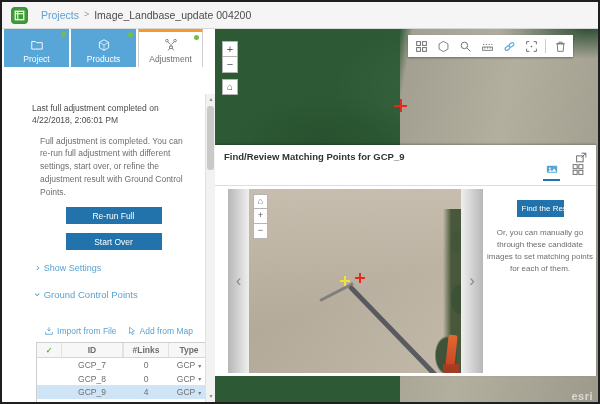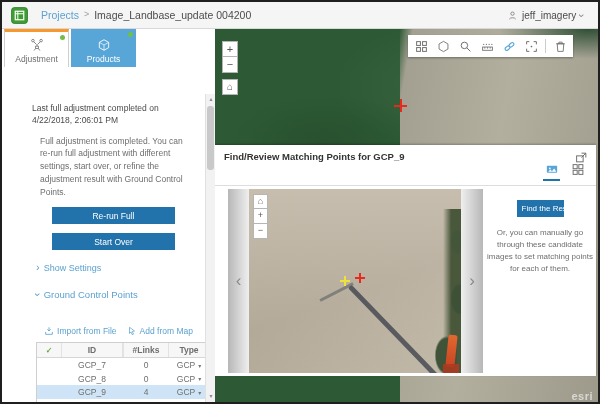--- a/index.html
+++ b/index.html
@@ -32,21 +32,21 @@
   
   .sb-scroll { position:absolute; top:65px; right:0; bottom:0; width:10px; background:#f2f2f2; border-left:1px solid #e0e0e0; }
   .sb-arrow { width:10px; height:11px; font-size:6px; color:#8a8a8a; text-align:center; line-height:11px; background:#f2f2f2; cursor:pointer; }
   .sb-arrow.bottom { position:absolute; bottom:0; }
   .sb-thumb { position:absolute; top:12px; left:1px; width:7px; height:64px; background:#c9c9c9; border-radius:3px; }
 
   
   .side-content { position:absolute; top:65px; left:0; right:10px; bottom:0; overflow:hidden;padding-left:20px; }
   .status-line { margin:8px 10px 0 10px; font-size:8.5px; color:#4a4a4a; line-height:1.45; }
   .summary { margin:8px 12px 0 18px; font-size:8.5px; color:#6e6e6e; line-height:1.5; }
-  .btn { display:block; margin:9px auto 0; width:123px; height:17px; background:#2272ab; color:#fff; border:none; font-size:8.5px; font-family:"Liberation Sans",sans-serif; cursor:pointer; }
+  .btn { display:block; margin:9px auto 0; width:96px; height:17px; background:#2272ab; color:#fff; border:none; font-size:8.5px; font-family:"Liberation Sans",sans-serif; cursor:pointer; }
   .linkrow { margin:12px 0 0 14px; font-size:9px; color:#5ba2d0; cursor:pointer; display:flex; align-items:center; gap:4px; }
   .linkrow.gcp { margin-top:16px; font-size:9.5px; }
   .io-links { margin:26px 12px 0 0; display:flex; justify-content:flex-end; gap:10px; font-size:8.5px; color:#5ba2d0; }
   .io-link { display:flex; align-items:center; gap:3px; cursor:pointer; }
   .io-link svg { width:10px; height:10px; }
 
   
   .gcp-table { margin:6px 0 0 14px; width:182px; border:1px solid #cfcfcf; font-size:8.5px; color:#6e6e6e; display:flex; }
   .tbl-main { flex:1; }
   .tbl-head { display:flex; background:#f7f7f7; border-bottom:1px solid #d6d6d6; height:15px; align-items:center; font-weight:bold; color:#6e6e6e; }
@@ -141,50 +141,49 @@
     <svg class="logo" viewBox="0 0 20 20">
       <rect x="0.5" y="0.5" width="19" height="19" rx="4" fill="#3f9c35" stroke="#2e7d2a"></rect>
       <rect x="5" y="5" width="10" height="10" fill="none" stroke="#fff" stroke-width="1.4"></rect>
       <path d="M5 8h10M8 5v10" stroke="#fff" stroke-width="1.2" fill="none"></path>
     </svg>
     <div class="crumbs">
       <span class="crumb-link">Projects</span>
       <span class="crumb-sep">&gt;</span>
       <span class="crumb-title">Image_Landbase_update 004200</span>
     </div>
-    <div class="userbox">
-      <svg width="11" height="11" viewBox="0 0 24 24">
-        <circle cx="12" cy="8" r="3.6" fill="none" stroke="#6e6e6e" stroke-width="1.6"></circle>
-        <path d="M5 20c1.5-4.2 12.5-4.2 14 0" fill="none" stroke="#6e6e6e" stroke-width="1.6"></path>
-      </svg>
-      <span>jeff_imagery</span>
-      <span class="chev down">›</span>
-    </div>
   </div>
 
   <div class="bodyrow">
 
     <aside class="sidebar">
       <div class="tabs">
+        <div class="tab">
+          <span class="tab-dot"></span>
+          <svg viewBox="0 0 24 24">
+            <path d="M3 19V6h6l2 2h10v11z" fill="none" stroke="#fff" stroke-width="1.6"></path>
+          </svg>
+          <span>Project</span>
+        </div>
+        <div class="tab">
+          <span class="tab-dot"></span>
+          <svg viewBox="0 0 24 24">
+            <path d="M12 3l8 4.5v9L12 21l-8-4.5v-9z" fill="none" stroke="#fff" stroke-width="1.5"></path>
+            <path d="M12 12l8-4.5M12 12L4 7.5M12 12v9" fill="none" stroke="#fff" stroke-width="1.2"></path>
+          </svg>
+          <span>Products</span>
+        </div>
         <div class="tab active">
           <span class="tab-dot"></span>
           <svg viewBox="0 0 24 24">
             <circle cx="5" cy="4.5" r="2.2" fill="none" stroke="#6e6e6e" stroke-width="1.4"></circle>
             <circle cx="19" cy="4.5" r="2.2" fill="none" stroke="#6e6e6e" stroke-width="1.4"></circle>
             <path d="M6.5 6.5l4.5 4.5M17.5 6.5L13 11M12 11v3M9.5 14h5v4h-5zM9.5 18l-2.5 3.5M14.5 18l2.5 3.5" fill="none" stroke="#6e6e6e" stroke-width="1.4"></path>
           </svg>
           <span>Adjustment</span>
-        </div>
-        <div class="tab">
-          <span class="tab-dot"></span>
-          <svg viewBox="0 0 24 24">
-            <path d="M12 3l8 4.5v9L12 21l-8-4.5v-9z" fill="none" stroke="#fff" stroke-width="1.5"></path>
-            <path d="M12 12l8-4.5M12 12L4 7.5M12 12v9" fill="none" stroke="#fff" stroke-width="1.2"></path>
-          </svg>
-          <span>Products</span>
         </div>
       </div>
 
       <div class="side-content">
         <p class="status-line">Last full adjustment completed on 4/22/2018, 2:06:01 PM</p>
         <p class="summary">Full adjustment is completed. You can re-run full adjustment with different settings, start over, or refine the adjustment result with Ground Control Points.</p>
         <button class="btn">Re-run Full</button>
         <button class="btn">Start Over</button>
 
         <div class="linkrow">

